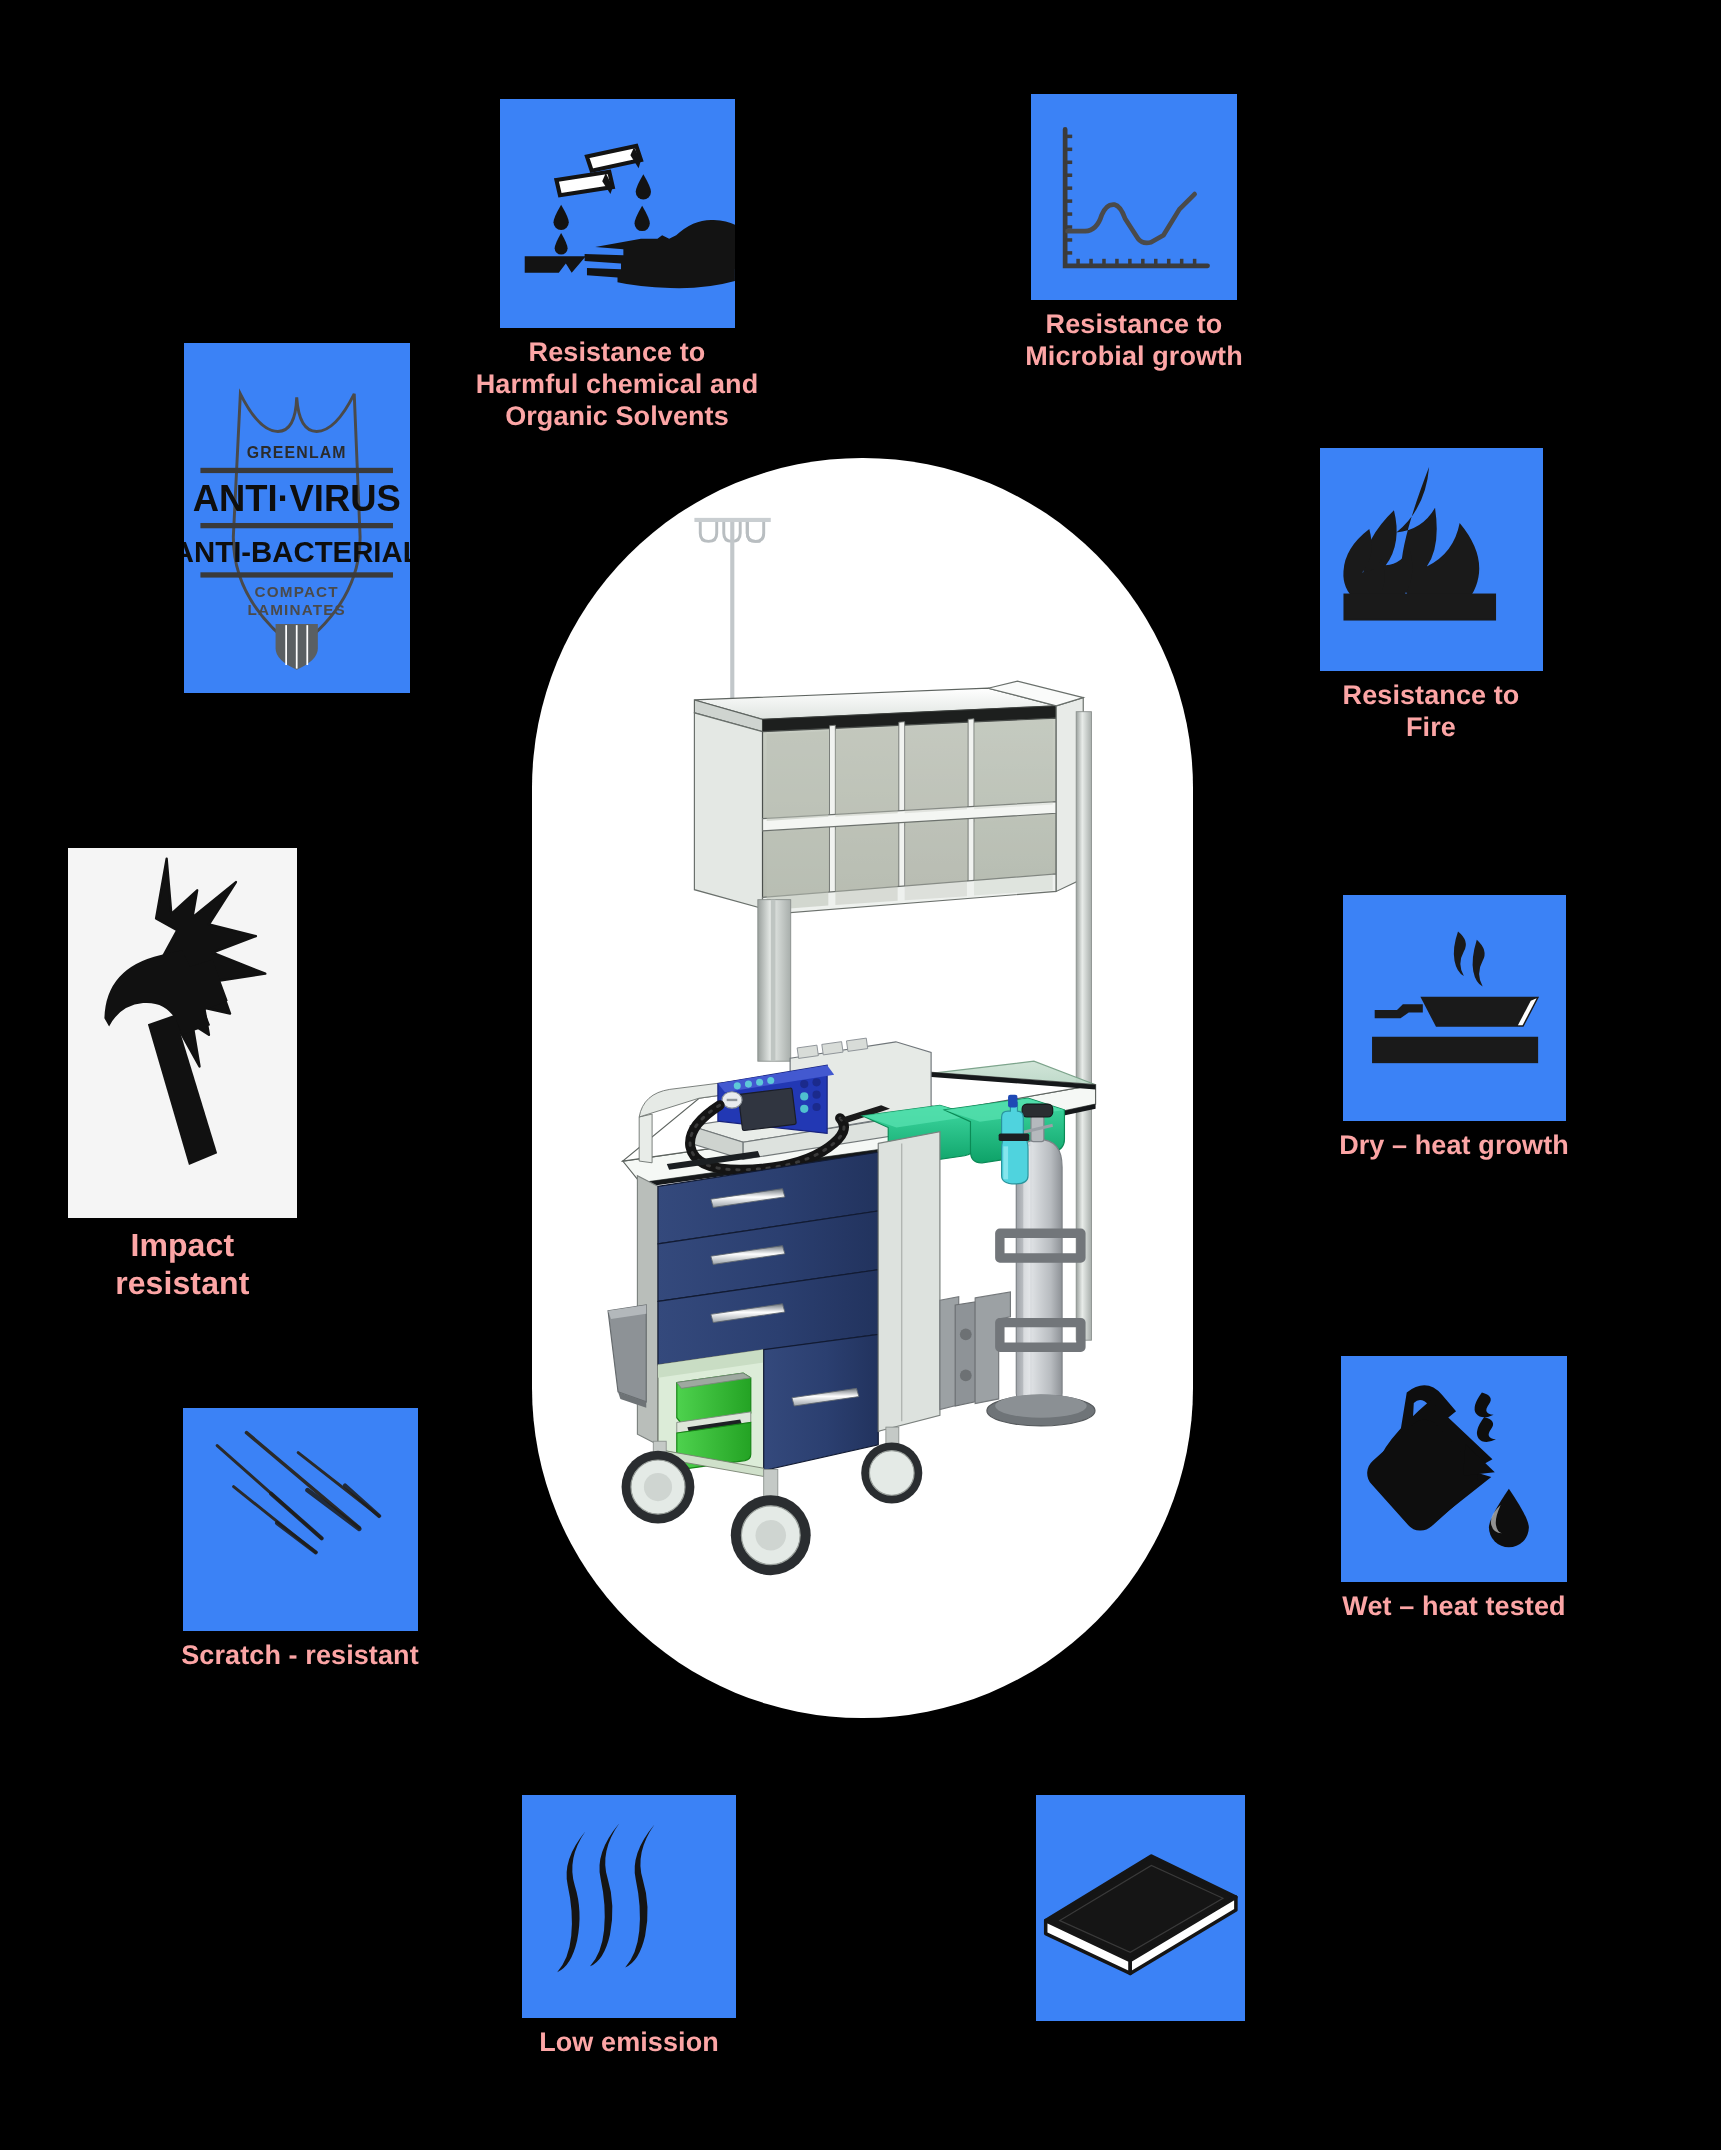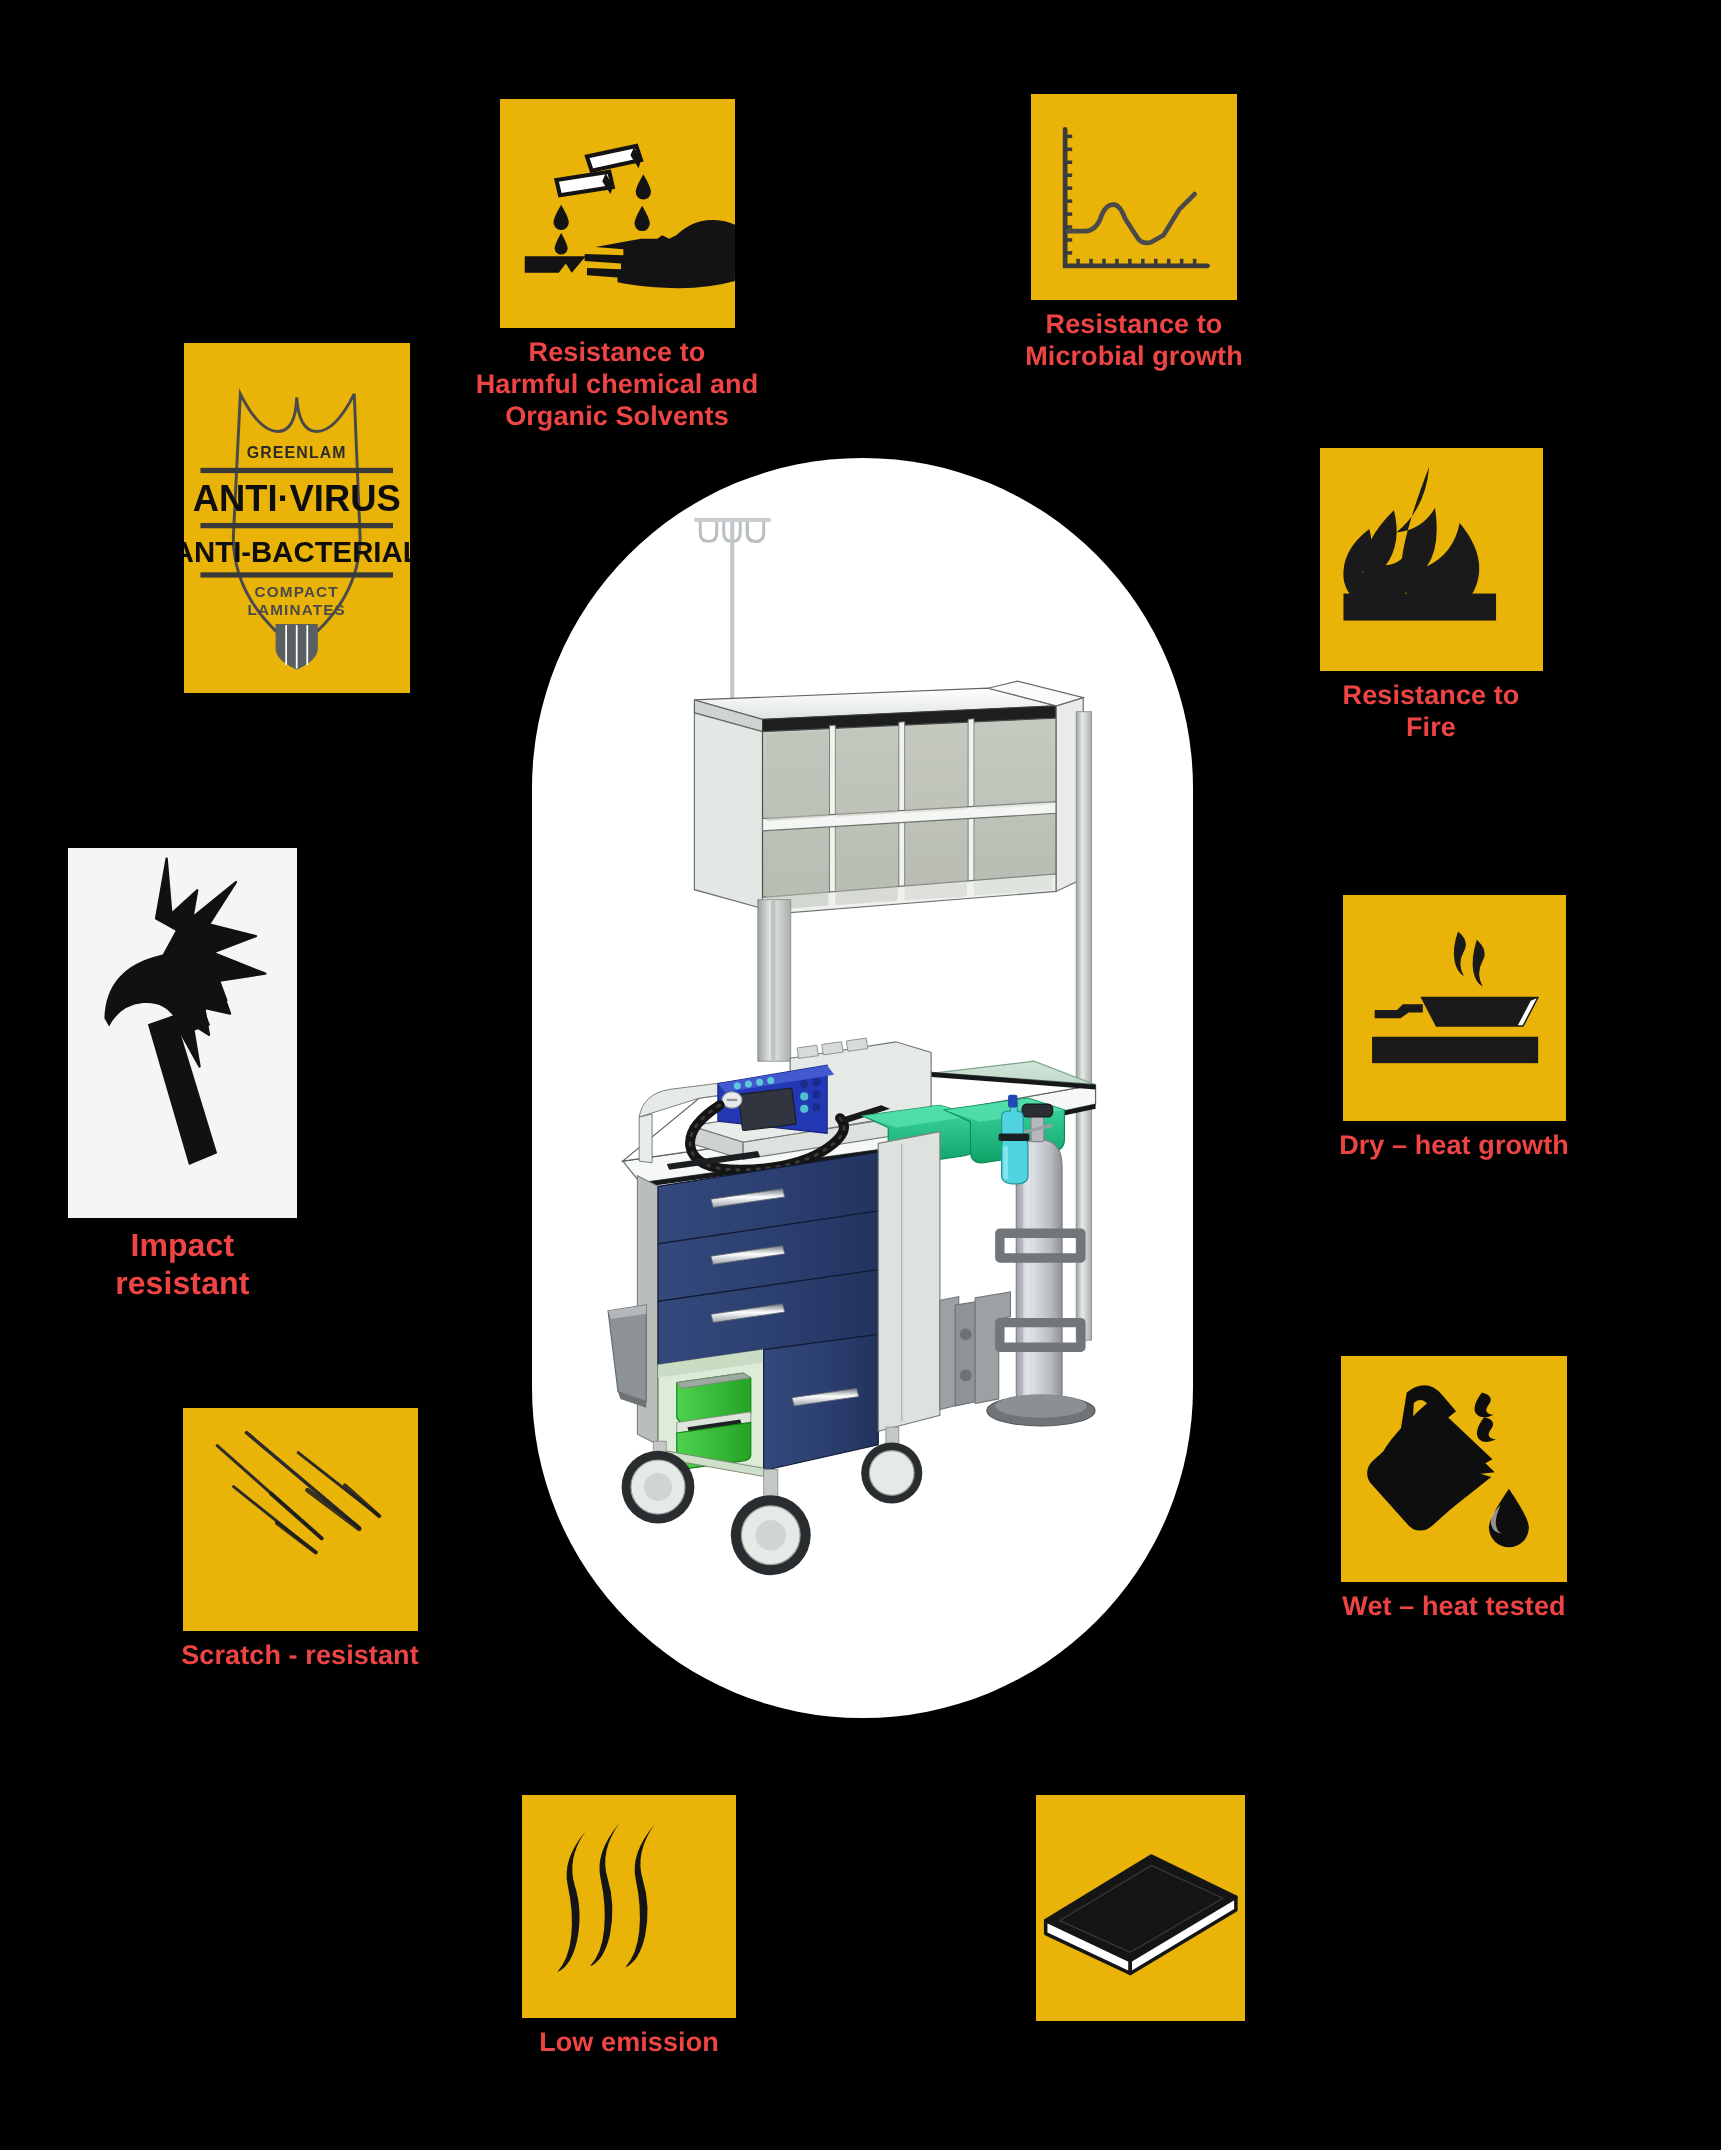--- a/index.html
+++ b/index.html
@@ -17,28 +17,28 @@
     left:532px; top:458px;
     width:661px; height:1260px;
     background:#ffffff;
     border-radius:330px / 330px;
     z-index:1;
   }
 
   
   .feature { position:absolute; z-index:3; }
   .icon-box {
-    background:#eab308;
+    background:#3b82f6;
     display:flex; align-items:center; justify-content:center;
     overflow:hidden;
     margin:0 auto;
   }
   .icon-box svg { display:block; }
   .caption {
-    color:#ef4444;
+    color:#fca5a5;
     font-weight:bold;
     text-align:center;
     line-height:1.18;
     letter-spacing:0.1px;
     margin-top:9.4px;
     text-rendering:geometricPrecision;
   }
 
   
   #f-chem      { left:429px;  top:99px;  width:376px; }

